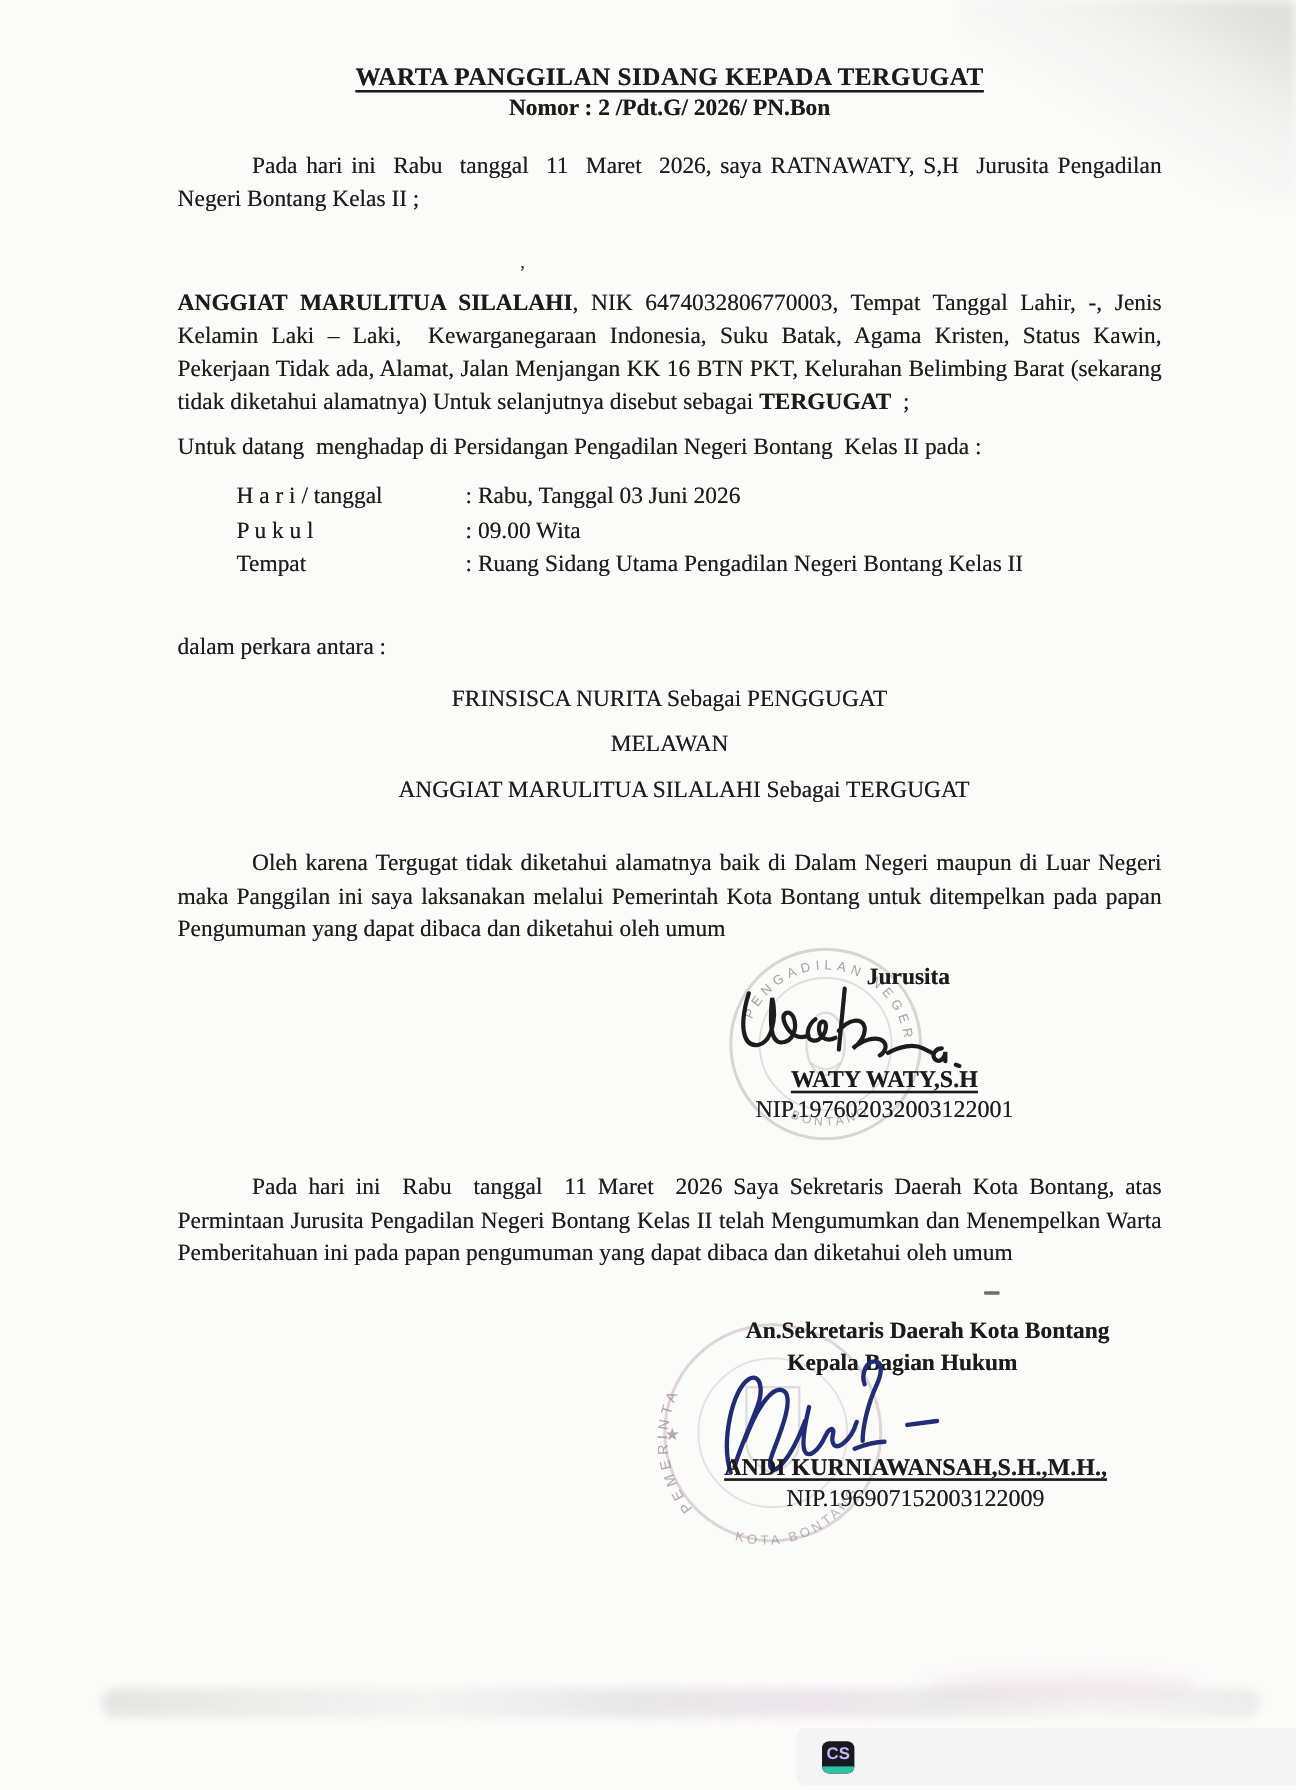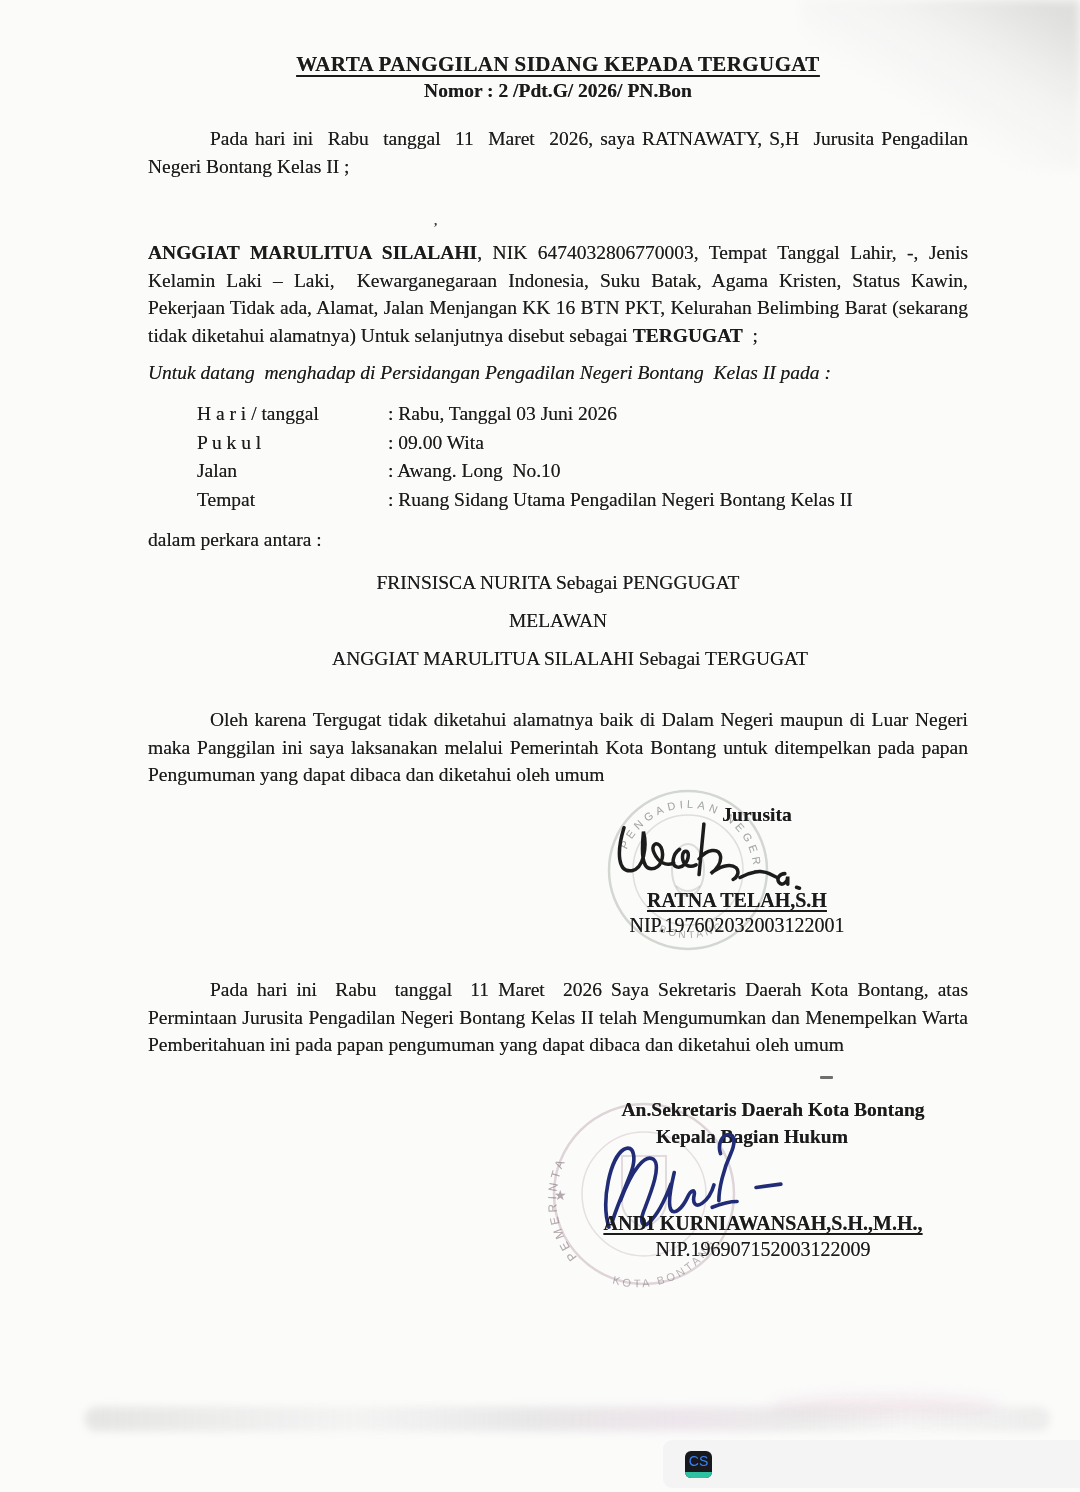--- a/index.html
+++ b/index.html
@@ -56,21 +56,21 @@
     display:flex;align-items:center;
     font-family:"Liberation Sans","DejaVu Sans",sans-serif;
     text-shadow:none;
   }
   .cs-icon{
     width:27px;height:27px;margin-left:22px;flex:none;
     background:#17191c;border-radius:6px;position:relative;overflow:hidden;
   }
   .cs-icon .cs-letters{
     position:absolute;top:1px;left:0;right:0;text-align:center;
-    color:#3b82f6;font-weight:normal;font-size:14px;line-height:19px;letter-spacing:0;
+    color:#c4b5fd;font-weight:bold;font-size:14px;line-height:19px;letter-spacing:0;
   }
   .cs-icon .cs-teal{position:absolute;bottom:0;left:0;right:0;height:6px;}
   .footer-text{margin-left:13px;font-size:23px;color:#54595d;letter-spacing:.3px;}
   svg text{font-family:"Liberation Sans","DejaVu Sans",sans-serif;}
 </style>
 </head>
 <body>
 
 <div class="page">
 
@@ -83,34 +83,30 @@
   <div class="abs center" style="left:148px;top:52px;width:820px;">
     <div class="doc-title">WARTA PANGGILAN SIDANG KEPADA TERGUGAT</div>
     <div class="doc-number">Nomor : 2 /Pdt.G/ 2026/ PN.Bon</div>
   </div>
 
   <div class="abs para justify indent" style="left:148px;top:125px;width:820px;">Pada hari ini &nbsp;Rabu &nbsp;tanggal &nbsp;11 &nbsp;Maret &nbsp;2026, saya RATNAWATY, S,H &nbsp;Jurusita Pengadilan Negeri Bontang Kelas II ;</div>
 
 
   <div class="abs para justify" style="left:148px;top:239px;width:820px;"><span class="bold">ANGGIAT MARULITUA SILALAHI</span><span>, NIK 6474032806770003, Tempat Tanggal Lahir, -, Jenis Kelamin Laki – Laki, &nbsp;Kewarganegaraan Indonesia, Suku Batak, Agama Kristen, Status Kawin, Pekerjaan Tidak ada, Alamat, Jalan Menjangan KK 16 BTN PKT, Kelurahan Belimbing Barat (sekarang tidak diketahui alamatnya) Untuk selanjutnya disebut sebagai </span><span class="bold">TERGUGAT</span><span> &nbsp;;</span></div>
 
-  <div class="abs para" style="left:148px;top:359px;width:820px;font-style:italic;">Untuk datang &nbsp;menghadap di Persidangan Pengadilan Negeri Bontang &nbsp;Kelas II pada :</div>
+  <div class="abs para" style="left:148px;top:359px;width:820px;">Untuk datang &nbsp;menghadap di Persidangan Pengadilan Negeri Bontang &nbsp;Kelas II pada :</div>
 
   <div class="abs" style="left:197px;top:400px;width:775px;">
     <div class="hrow">
       <div class="hlabel">H a r i / tanggal</div>
       <div>: Rabu, Tanggal 03 Juni 2026</div>
     </div>
     <div class="hrow">
       <div class="hlabel">P u k u l</div>
       <div>: 09.00 Wita</div>
-    </div>
-    <div class="hrow">
-      <div class="hlabel">Jalan</div>
-      <div>: Awang. Long &nbsp;No.10</div>
     </div>
     <div class="hrow">
       <div class="hlabel">Tempat</div>
       <div>: Ruang Sidang Utama Pengadilan Negeri Bontang Kelas II</div>
     </div>
   </div>
 
   <div class="abs para" style="left:148px;top:526px;width:820px;">dalam perkara antara :</div>
 
   <div class="abs center party-line" style="left:148px;top:572px;width:820px;">FRINSISCA NURITA Sebagai PENGGUGAT</div>
@@ -133,21 +129,21 @@
     </text>
     <text font-size="10" letter-spacing="3" fill="rgba(100,116,104,.40)">
       <textPath href="#arc2" startOffset="26%">BONTANG</textPath>
     </text>
   </svg>
 
   <div class="abs center sig-role" style="left:637px;top:804px;width:240px;">Jurusita</div>
   <svg class="abs" style="left:608px;top:820px;" width="225" height="78" viewBox="0 0 230 80">
     <path d="M16,8 C8,34 10,54 24,52 C36,50 40,28 36,12 C34,32 34,50 44,50 C54,50 58,37 54,28 C50,21 43,25 47,34 C51,43 59,48 67,44 M73,30 C66,35 64,46 70,48 C76,50 82,43 82,36 C82,30 76,31 76,38 C76,45 82,50 90,46 M98,4 C96,24 94,44 93,56 M93,40 C101,30 113,28 115,37 C116,44 111,51 105,55 C113,48 125,44 131,49 C135,53 132,59 128,61 M135,59 C145,53 157,51 165,55 L173,59 M181,55 C176,55 172,60 175,64 C178,68 184,64 184,58 L184,66 M193,69 l3,1" fill="none" stroke="#1c1c1c" stroke-width="3.6" stroke-linecap="round"></path>
   </svg>
-  <div class="abs center sig-name" style="left:597px;top:889px;width:280px;">RATNA TELAH,S.H</div>
+  <div class="abs center sig-name" style="left:597px;top:889px;width:280px;">WATY WATY,S.H</div>
   <div class="abs center sig-nip" style="left:587px;top:914px;width:300px;">NIP.197602032003122001</div>
 
   <div class="abs para justify indent" style="left:148px;top:976px;width:820px;">Pada hari ini &nbsp;Rabu &nbsp;tanggal &nbsp;11 Maret &nbsp;2026 Saya Sekretaris Daerah Kota Bontang, atas Permintaan Jurusita Pengadilan Negeri Bontang Kelas II telah Mengumumkan dan Menempelkan Warta Pemberitahuan ini pada papan pengumuman yang dapat dibaca dan diketahui oleh umum</div>
 
   <svg class="abs stamp" style="left:546px;top:1094px;" width="196" height="200" viewBox="0 0 196 200">
     <circle cx="98" cy="100" r="90" fill="none" stroke="rgba(164,128,144,.38)" stroke-width="2.5"></circle>
     <circle cx="98" cy="100" r="62" fill="none" stroke="rgba(164,128,144,.28)" stroke-width="1.5"></circle>
     <path d="M76,62 h44 v46 q0,16 -22,26 q-22,-10 -22,-26 z" fill="none" stroke="rgba(150,125,140,.30)" stroke-width="2"></path>
     <defs>
         <path id="arcL" d="M38,170 A88,88 0 0 1 22,62"></path>

